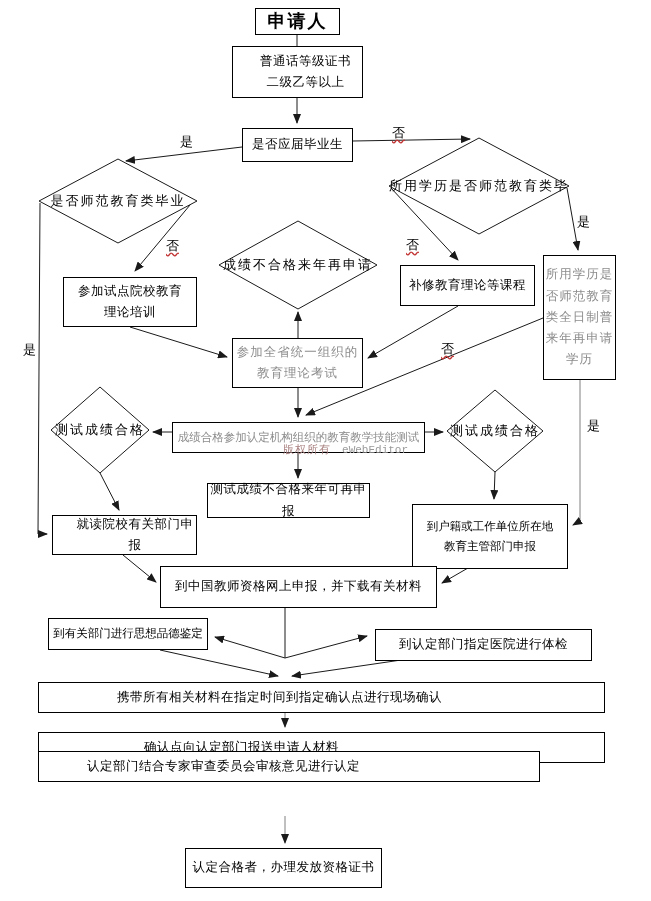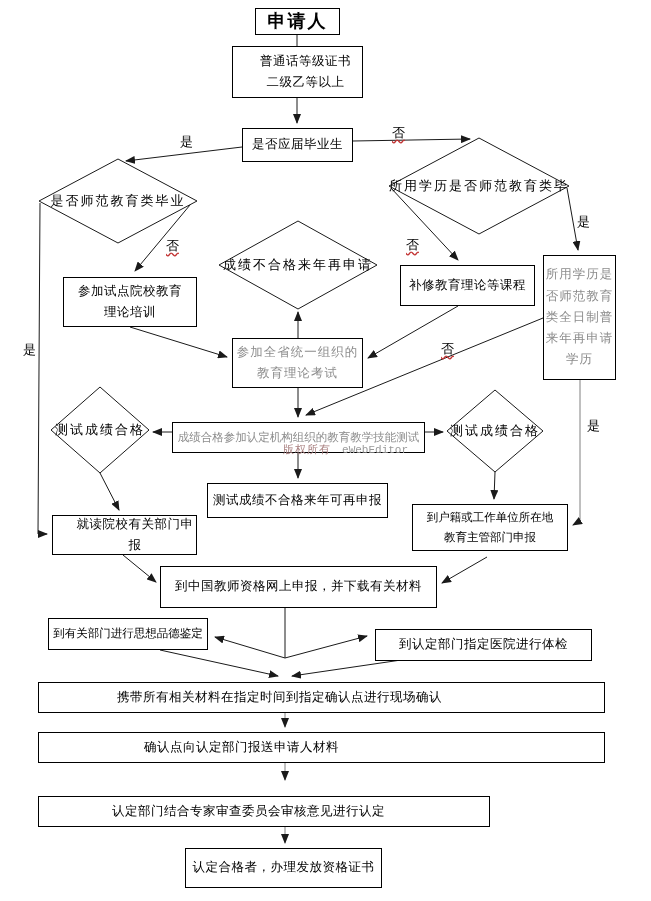--- a/index.html
+++ b/index.html
@@ -108,46 +108,46 @@
         <div>来年再申请</div>
         <div>学历</div>
       </div>
       <div class="box grey" style="left: 232px; top: 338px; width: 131px; height: 50px;">
         <div>参加全省统一组织的</div>
         <div>教育理论考试</div>
       </div>
       <div class="box grey small" style="left: 172px; top: 422px; width: 253px; height: 31px;">
         <div>成绩合格参加认定机构组织的教育教学技能测试</div>
       </div>
-      <div class="box" style="left: 207px; top: 483px; width: 181px; height: 35px; align-items: center;">
+      <div class="box" style="left: 207px; top: 483px; width: 163px; height: 35px; align-items: center;">
         <div>测试成绩不合格来年可再申报</div>
       </div>
       <div class="box" style="left: 52px; top: 515px; width: 145px; height: 40px; padding-left: 21px;">
         <div>就读院校有关部门申报</div>
       </div>
-      <div class="box small" style="left: 412px; top: 504px; width: 156px; height: 47px;">
+      <div class="box small" style="left: 412px; top: 504px; width: 156px; height: 65px;">
         <div>到户籍或工作单位所在地</div>
         <div>教育主管部门申报</div>
       </div>
       <div class="box" style="left: 160px; top: 566px; width: 277px; height: 42px;">
         <div>到中国教师资格网上申报，并下载有关材料</div>
       </div>
       <div class="box small" style="left: 48px; top: 618px; width: 160px; height: 32px;">
         <div>到有关部门进行思想品德鉴定</div>
       </div>
       <div class="box" style="left: 375px; top: 616px; width: 217px; height: 32px; margin-top: 13px;">
         <div>到认定部门指定医院进行体检</div>
       </div>
       <div class="box leftalign" style="left: 38px; top: 682px; width: 567px; height: 31px; padding-left: 78px;">
         <div>携带所有相关材料在指定时间到指定确认点进行现场确认</div>
       </div>
       <div class="box leftalign" style="left: 38px; top: 732px; width: 567px; height: 31px; padding-left: 105px;">
         <div>确认点向认定部门报送申请人材料</div>
       </div>
-      <div class="box leftalign" style="left: 38px; top: 796px; width: 452px; height: 31px; padding-left: 73px;">
+      <div class="box leftalign" style="left: 38px; top: 751px; width: 502px; height: 31px; padding-left: 48px;">
         <div>认定部门结合专家审查委员会审核意见进行认定</div>
       </div>
       <div class="box" style="left: 185px; top: 848px; width: 197px; height: 40px;">
         <div>认定合格者，办理发放资格证书</div>
       </div>
       <div class="dtext" style="left: 39px; top: 159px; width: 158px; height: 84px;">
         <div>是否师范教</div>
         <div>育类毕业</div>
       </div>
       <div class="dtext" style="left: 219px; top: 221px; width: 158px; height: 88px;">

